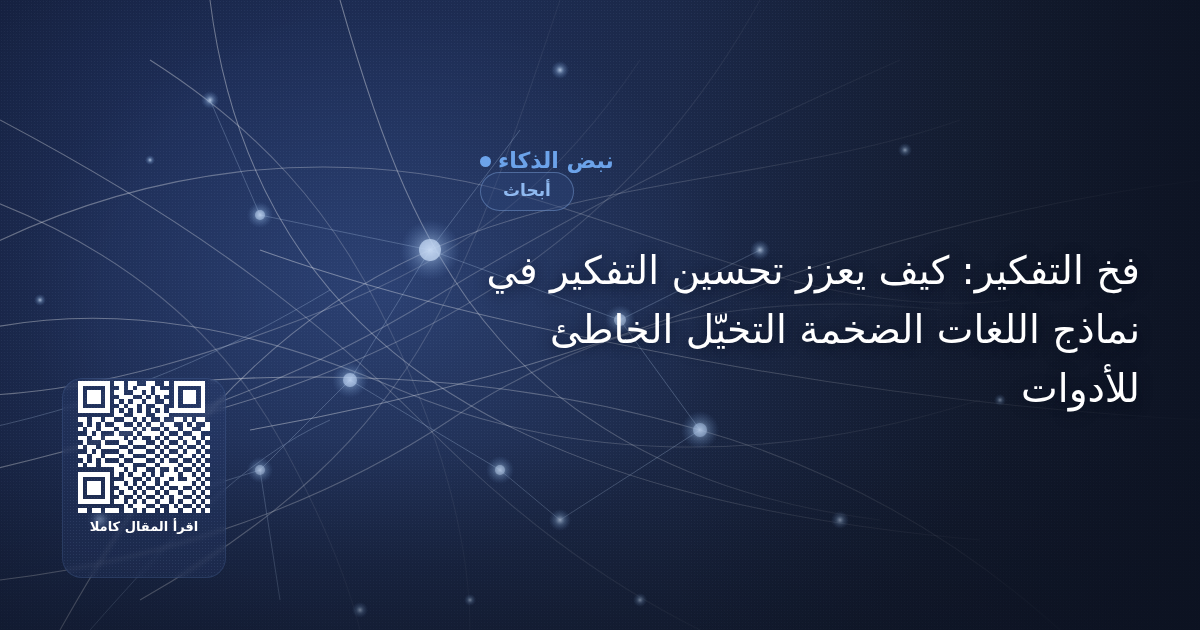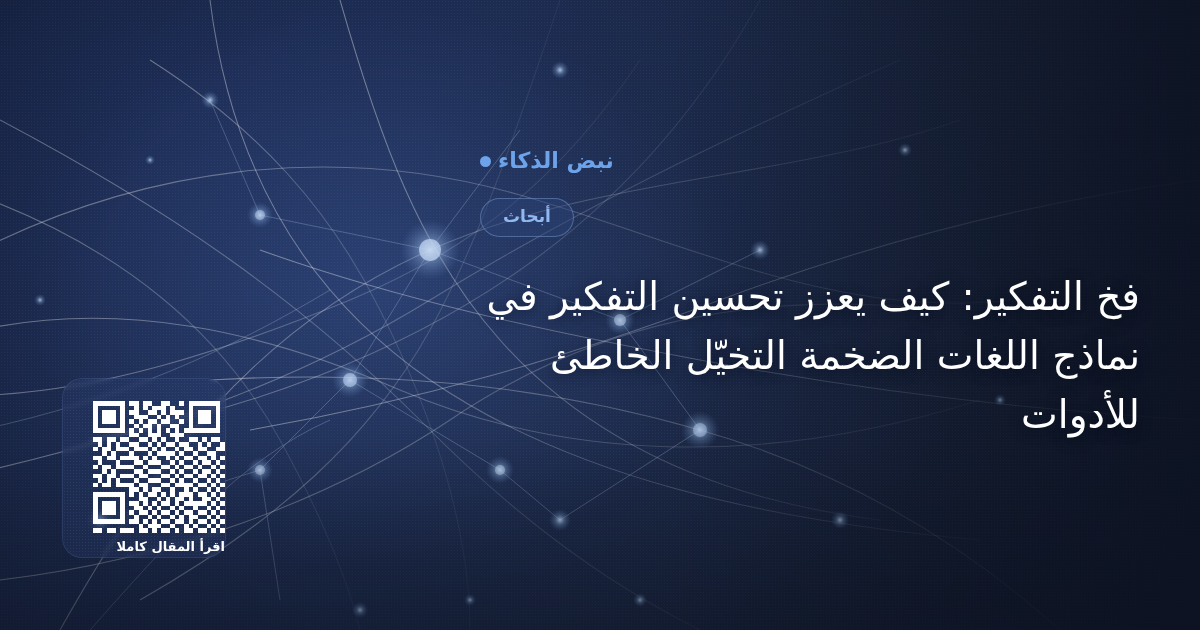--- a/index.html
+++ b/index.html
@@ -67,21 +67,20 @@
     line-height:1;
   }
   .brand-dot {
     width:11px; height:11px;
     border-radius:50%;
     background:#6ca3ea;
     flex:0 0 auto;
   }
 
   .badge {
-    margin-top:26px;
     display:inline-block;
     padding:8px 22px 10px 22px;
     border-radius:999px;
     background:rgba(46,70,122,0.42);
     border:1px solid rgba(126,163,217,0.45);
     color:#8fb9f0;
     font-size:17px;
     font-weight:bold;
     line-height:1.1;
   }
@@ -94,28 +93,29 @@
     line-height:1.52;
     letter-spacing:0;
     max-width:700px;
     text-shadow:0 2px 14px rgba(6,12,28,0.65);
   }
 
   
   .qr-card {
     position:absolute;
     left:62px; top:378px;
-    width:164px; height:180px;
+    width:164px; height:200px;
     border-radius:20px;
     background:rgba(40,60,110,0.30);
     border:1px solid rgba(120,155,215,0.16);
     backdrop-filter:blur(2px);
     display:flex;
     flex-direction:column;
-    padding-top:22px;
+    align-items:center;
+    padding-top:2px;
   }
   .qr-card::after {
     content:"";
     position:absolute; inset:0;
     border-radius:20px;
     background-image:radial-gradient(rgba(160,190,235,0.10) 0.6px, transparent 0.7px);
     background-size:3px 3px;
     pointer-events:none;
   }
 

